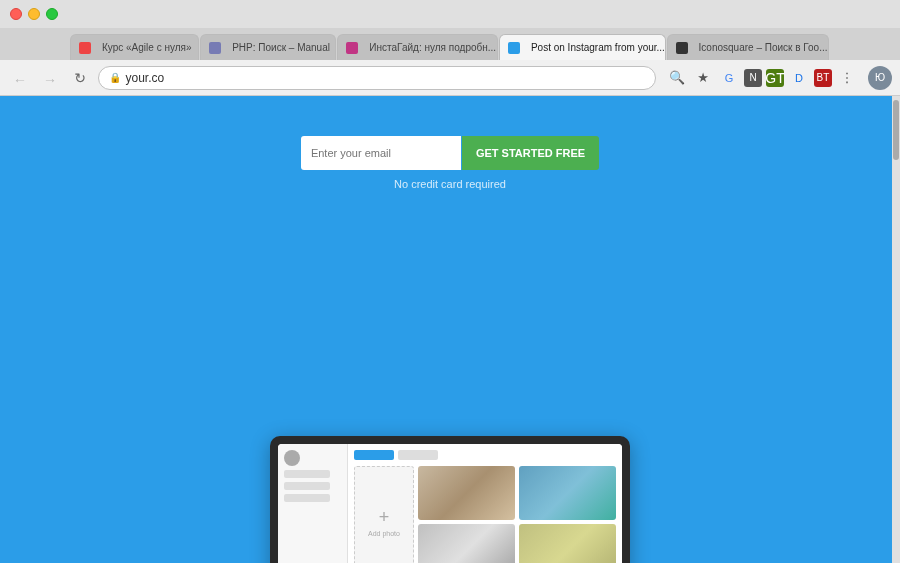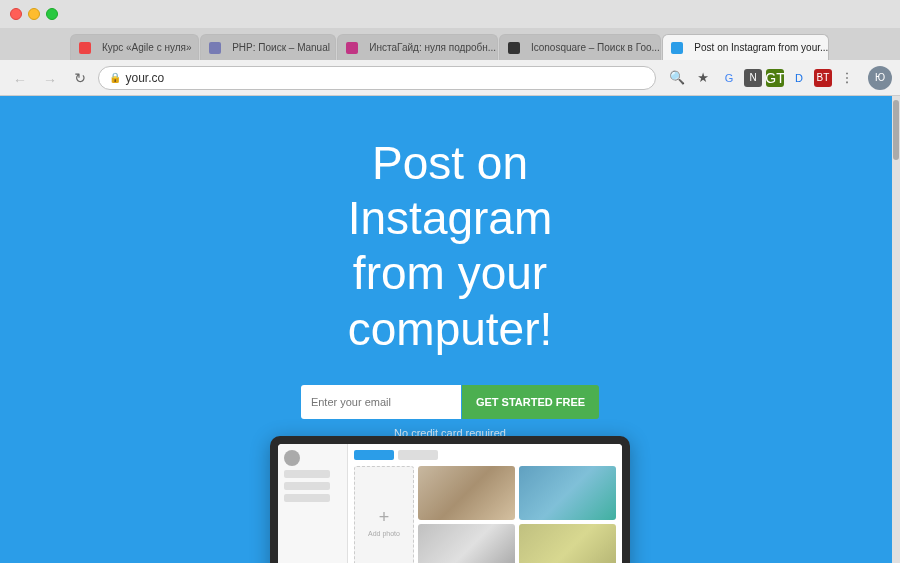--- a/index.html
+++ b/index.html
@@ -325,28 +325,28 @@
   <div class="tab">
     <div class="tab-favicon tab-favicon-php"></div>
     <span>PHP: Поиск – Manual</span>
     <span class="tab-close">✕</span>
   </div>
   <div class="tab">
     <div class="tab-favicon tab-favicon-insta"></div>
     <span>ИнстаГайд: нуля подробн...</span>
     <span class="tab-close">✕</span>
   </div>
+  <div class="tab active">
+    <div class="tab-favicon tab-favicon-grum"></div>
+    <span>Post on Instagram from your...</span>
+    <span class="tab-close">✕</span>
+  </div>
   <div class="tab">
     <div class="tab-favicon tab-favicon-icono"></div>
     <span>Iconosquare – Поиск в Гоо...</span>
-    <span class="tab-close">✕</span>
-  </div>
-  <div class="tab active">
-    <div class="tab-favicon tab-favicon-grum"></div>
-    <span>Post on Instagram from your...</span>
     <span class="tab-close">✕</span>
   </div>
 </div>
 
 <div class="nav-bar">
   <div class="nav-btn disabled">←</div>
   <div class="nav-btn disabled">→</div>
   <div class="nav-btn">↻</div>
   <div class="address-bar">
     <span class="lock-icon">🔒</span>
@@ -363,26 +363,20 @@
     <div class="toolbar-icon" style="font-size:13px;">⋮</div>
   </div>
   <div class="user-avatar">
     <span>Ю</span>
   </div>
 </div>
 
 <div class="page-content">
 
   <div class="hero-section">
-    <h1 class="hero-title">
-      <span>Post on</span><br>
-      <span>Instagram</span><br>
-      <span>from your</span><br>
-      <span>computer!</span>
-    </h1>
 
     <div class="cta-row">
       <input class="email-input" type="email" placeholder="Enter your email" style="">
       <button class="cta-button">GET STARTED FREE</button>
     </div>
     <div class="no-credit">No credit card required</div>
   </div>
 
   <div class="laptop-section">
     <div class="laptop-mockup">

